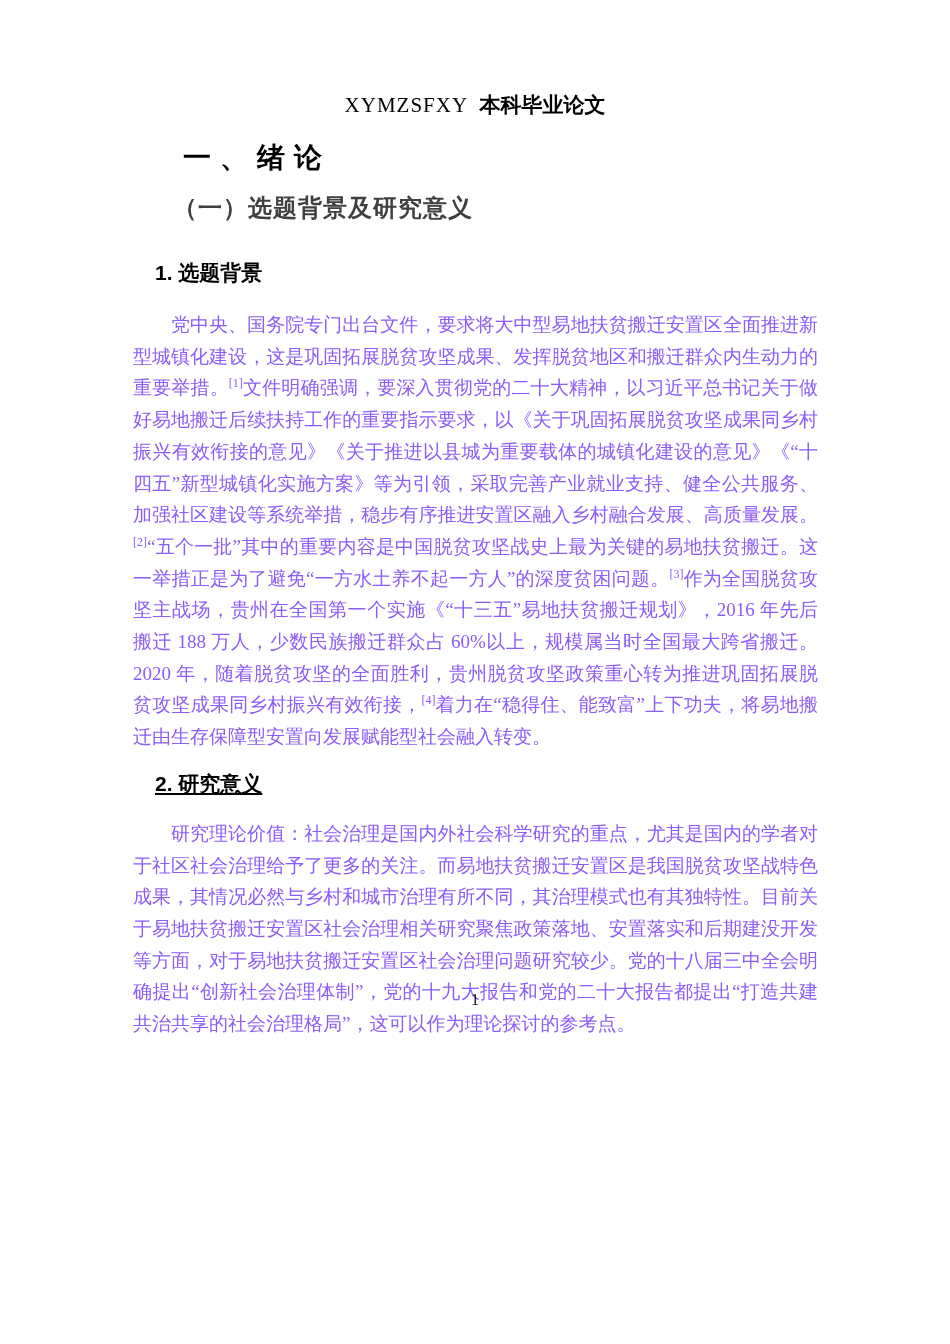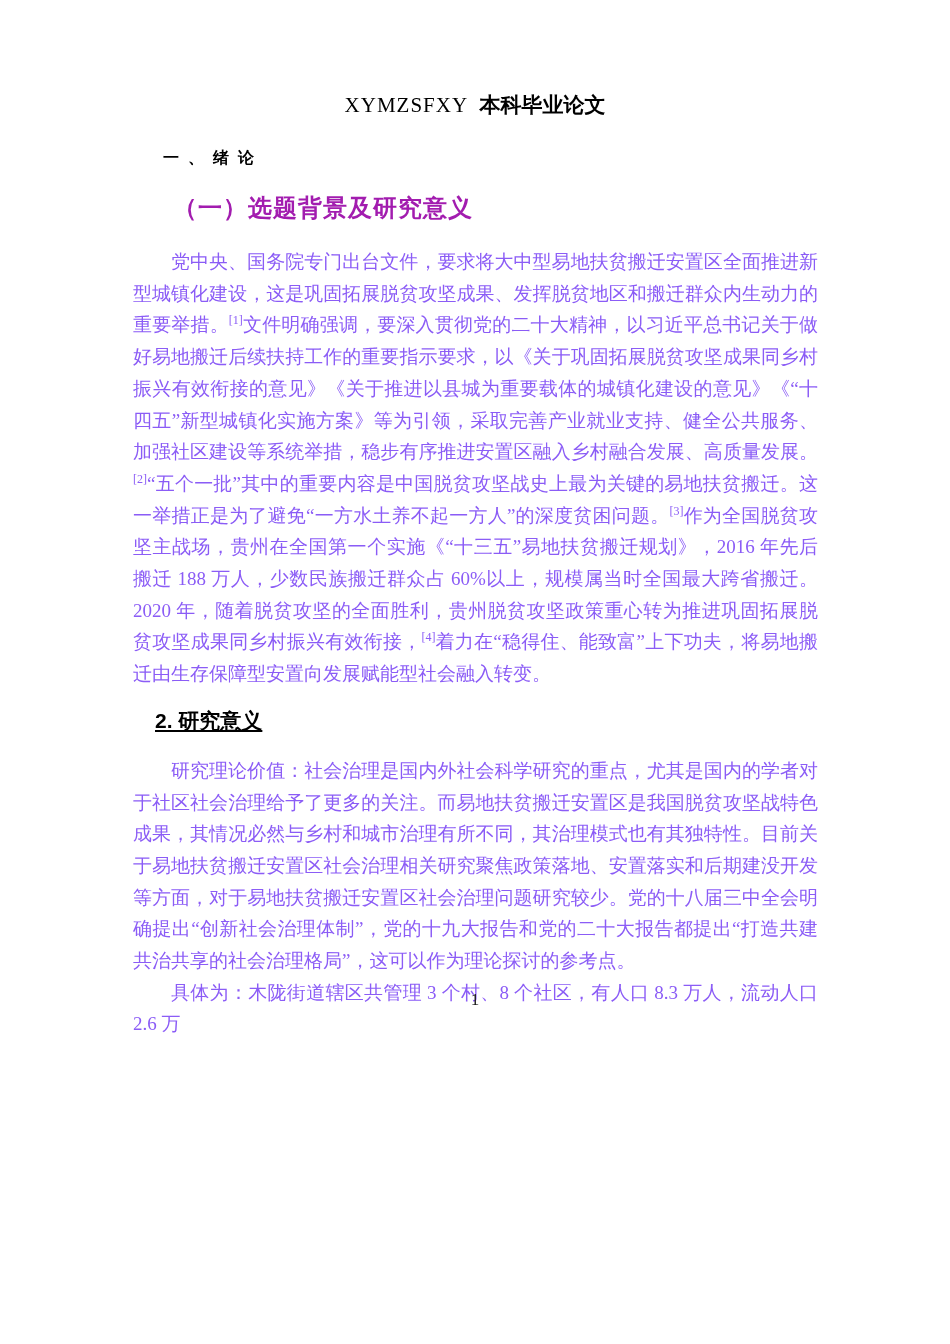--- a/index.html
+++ b/index.html
@@ -31,36 +31,36 @@
   }
   .doc-header .header-cn {
     font-family: "Liberation Sans", "DejaVu Sans", sans-serif;
     font-weight: bold;
     margin-left: 6px;
   }
   .content {
     margin: 0 132px 0 133px; 
   }
   .h-chapter {
-    margin: 25px 0 0 30px;
+    margin: 25px 0 0 50px;
     font-family: "Liberation Sans", "DejaVu Sans", sans-serif;
     font-weight: bold;
-    font-size: 16px;
+    font-size: 28px;
     line-height: 27px;
     letter-spacing: 9px;
     color: #000000;
   }
   .h-section {
     margin: 22px 0 0 40px;
     font-family: "Liberation Sans", "DejaVu Sans", sans-serif;
     font-weight: bold;
     font-size: 24px;
     line-height: 29px;
     letter-spacing: 1px;
-    color: #a21caf;
+    color: #404040;
   }
   .h-sub {
     margin: 38px 0 0 22px;
     font-family: "Liberation Sans", "DejaVu Sans", sans-serif;
     font-weight: 600;
     font-size: 21px;
     line-height: 25px;
     color: #000000;
   }
   .h-sub.second {
@@ -106,29 +106,29 @@
     <span class="header-code">XYMZSFXY</span>
     <span class="header-cn">本科毕业论文</span>
   </div>
 
   <div class="content">
 
     <div class="h-chapter">一、绪论</div>
 
     <div class="h-section">（一）选题背景及研究意义</div>
 
+    <div class="h-sub">1. 选题背景</div>
 
     <div class="para-block">
         <p class="body-para">党中央、国务院专门出台文件，要求将大中型易地扶贫搬迁安置区全面推进新型城镇化建设，这是巩固拓展脱贫攻坚成果、发挥脱贫地区和搬迁群众内生动力的重要举措。<sup>[1]</sup>文件明确强调，要深入贯彻党的二十大精神，以习近平总书记关于做好易地搬迁后续扶持工作的重要指示要求，以《关于巩固拓展脱贫攻坚成果同乡村振兴有效衔接的意见》《关于推进以县城为重要载体的城镇化建设的意见》《“十四五”新型城镇化实施方案》等为引领，采取完善产业就业支持、健全公共服务、加强社区建设等系统举措，稳步有序推进安置区融入乡村融合发展、高质量发展。<sup>[2]</sup>“五个一批”其中的重要内容是中国脱贫攻坚战史上最为关键的易地扶贫搬迁。这一举措正是为了避免“一方水土养不起一方人”的深度贫困问题。<sup>[3]</sup>作为全国脱贫攻坚主战场，贵州在全国第一个实施《“十三五”易地扶贫搬迁规划》，2016 年先后搬迁 188 万人，少数民族搬迁群众占 60%以上，规模属当时全国最大跨省搬迁。 2020 年，随着脱贫攻坚的全面胜利，贵州脱贫攻坚政策重心转为推进巩固拓展脱贫攻坚成果同乡村振兴有效衔接，<sup>[4]</sup>着力在“稳得住、能致富”上下功夫，将易地搬迁由生存保障型安置向发展赋能型社会融入转变。</p>
       </div>
 
     <div class="h-sub second">2. 研究意义</div>
 
     <div class="para-block second">
         <p class="body-para">研究理论价值：社会治理是国内外社会科学研究的重点，尤其是国内的学者对于社区社会治理给予了更多的关注。而易地扶贫搬迁安置区是我国脱贫攻坚战特色成果，其情况必然与乡村和城市治理有所不同，其治理模式也有其独特性。目前关于易地扶贫搬迁安置区社会治理相关研究聚焦政策落地、安置落实和后期建没开发等方面，对于易地扶贫搬迁安置区社会治理问题研究较少。党的十八届三中全会明确提出“创新社会治理体制”，党的十九大报告和党的二十大报告都提出“打造共建共治共享的社会治理格局”，这可以作为理论探讨的参考点。</p>
-        <p class="body-para">具体为：木陇街道辖区共管理 3 个村、8 个社区，有人口 8.3 万人，流动人口 2.6 万</p>
       </div>
 
   </div>
 
   <div class="page-number">1</div>
 
 </div>
 
 </body></html>

